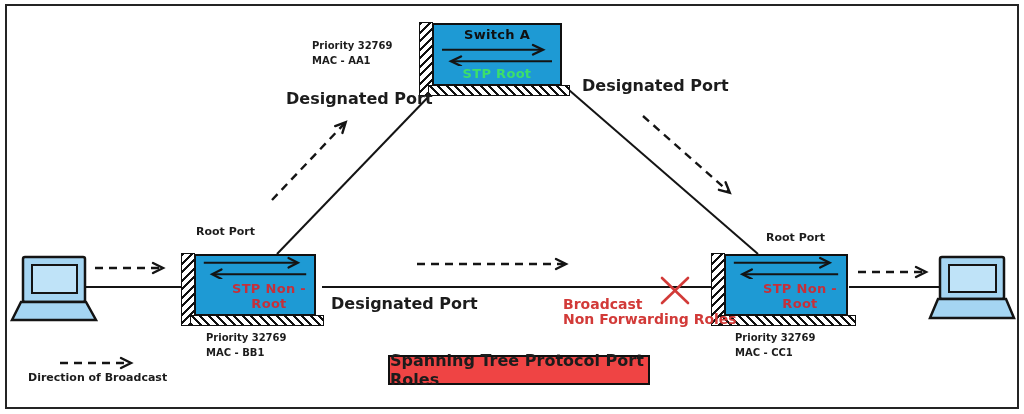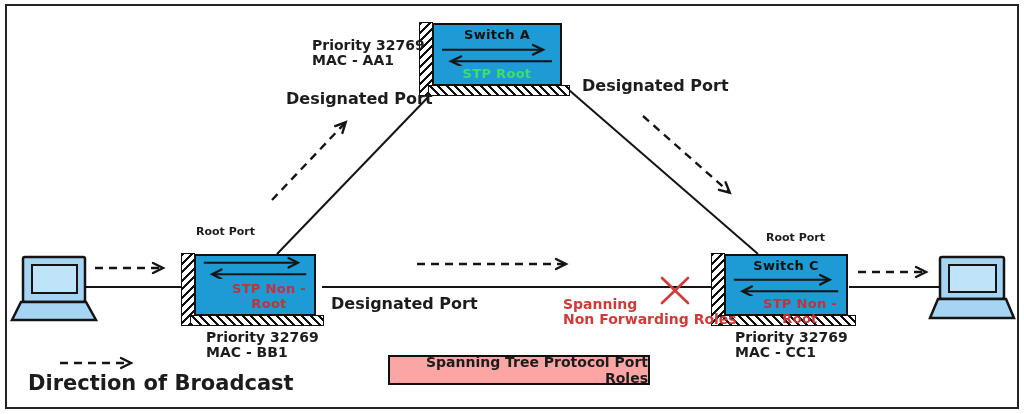--- a/index.html
+++ b/index.html
@@ -14,26 +14,26 @@
   .hatch-left{left:0;top:0;bottom:0;width:14px;}
   .hatch-bottom{left:9px;right:0;bottom:0;height:11px;background:repeating-linear-gradient(45deg,#101010 0 2px,#ffffff 2px 6px);}
   .sw-box{position:absolute;left:13px;top:1px;right:8px;bottom:10px;background:#1e9ad4;border:2.2px solid #101010;box-sizing:border-box;display:flex;flex-direction:column;justify-content:space-between;}
   .sw-name{font-size:13px;font-weight:600;color:#101010;text-align:center;padding-top:2px;letter-spacing:.3px;}
   .sw-arrows{display:block;margin:0 5px;height:23px;flex:0 0 auto;}
   .sw-role{font-size:13px;font-weight:700;text-align:center;padding-bottom:3px;letter-spacing:.3px;}
   .role-green{color:#3cdf6a;}
   .role-red{color:#c5303a;margin-left:28px;}
 
   
-  .pri{position:absolute;font-size:14px;font-weight:600;line-height:15px;color:#1c1c1c;white-space:nowrap;}
+  .pri{position:absolute;font-size:10px;font-weight:600;line-height:15px;color:#1c1c1c;white-space:nowrap;}
   .plabel{position:absolute;font-size:16px;font-weight:600;color:#1c1c1c;white-space:nowrap;}
   .rootlabel{font-size:11px;}
   .blocking{position:absolute;font-size:14px;font-weight:600;line-height:15px;color:#d23a38;white-space:nowrap;}
-  .legend-text{position:absolute;left:28px;top:371px;font-size:21px;font-weight:600;color:#1c1c1c;}
-  .title-box{position:absolute;left:388px;top:355px;width:258px;height:26px;border:2px solid #101010;background:#fca5a5;display:flex;align-items:center;justify-content:center;font-size:14px;font-weight:600;color:#1c1c1c;text-align:right;}
+  .legend-text{position:absolute;left:28px;top:371px;font-size:11px;font-weight:600;color:#1c1c1c;}
+  .title-box{position:absolute;left:388px;top:355px;width:258px;height:26px;border:2px solid #101010;background:#ef4444;display:flex;align-items:center;justify-content:center;font-size:16px;font-weight:600;color:#1c1c1c;}
   span.line{display:block;}
 </style>
 </head>
 <body>
 
 <div id="canvas">
 
   <svg id="wires" viewBox="0 0 1024 414">
     <defs>
       <marker id="ah" markerUnits="userSpaceOnUse" markerWidth="16" markerHeight="16" refX="11" refY="7" orient="auto">
@@ -94,21 +94,20 @@
         <line x1="113" y1="19" x2="13" y2="19" stroke="#141414" stroke-width="2.2" marker-end="url(#ah)"></line>
       </svg>
       <div class="sw-role role-red">STP Non - Root</div>
     </div>
   </div>
 
   <div class="switch" style="left:711px;top:253px;width:145px;height:73px;">
     <div class="hatch hatch-left"></div>
     <div class="hatch hatch-bottom"></div>
     <div class="sw-box">
-      <div class="sw-name">Switch C</div>
       <svg class="sw-arrows" viewBox="0 0 116 24" preserveAspectRatio="none">
         <line x1="3" y1="7" x2="103" y2="7" stroke="#141414" stroke-width="2.2" marker-end="url(#ah)"></line>
         <line x1="113" y1="19" x2="13" y2="19" stroke="#141414" stroke-width="2.2" marker-end="url(#ah)"></line>
       </svg>
       <div class="sw-role role-red">STP Non - Root</div>
     </div>
   </div>
 
   <div class="pri" style="left:312px;top:38px;">
     <span class="line">Priority 32769</span>
@@ -123,21 +122,21 @@
     <span class="line">MAC - CC1</span>
   </div>
 
   <div class="plabel" style="left:286px;top:89px;">Designated Port</div>
   <div class="plabel" style="left:582px;top:76px;">Designated Port</div>
   <div class="plabel" style="left:331px;top:294px;">Designated Port</div>
   <div class="plabel rootlabel" style="left:196px;top:225px;">Root Port</div>
   <div class="plabel rootlabel" style="left:766px;top:231px;">Root Port</div>
 
   <div class="blocking" style="left:563px;top:297px;">
-    <span class="line">Spanning</span>
+    <span class="line">Broadcast</span>
     <span class="line">Non Forwarding Roles</span>
   </div>
 
   <div class="legend-text">Direction of Broadcast</div>
   <div class="title-box">Spanning Tree Protocol Port Roles</div>
 
   <div id="frame"></div>
 </div>
 
 </body></html>

